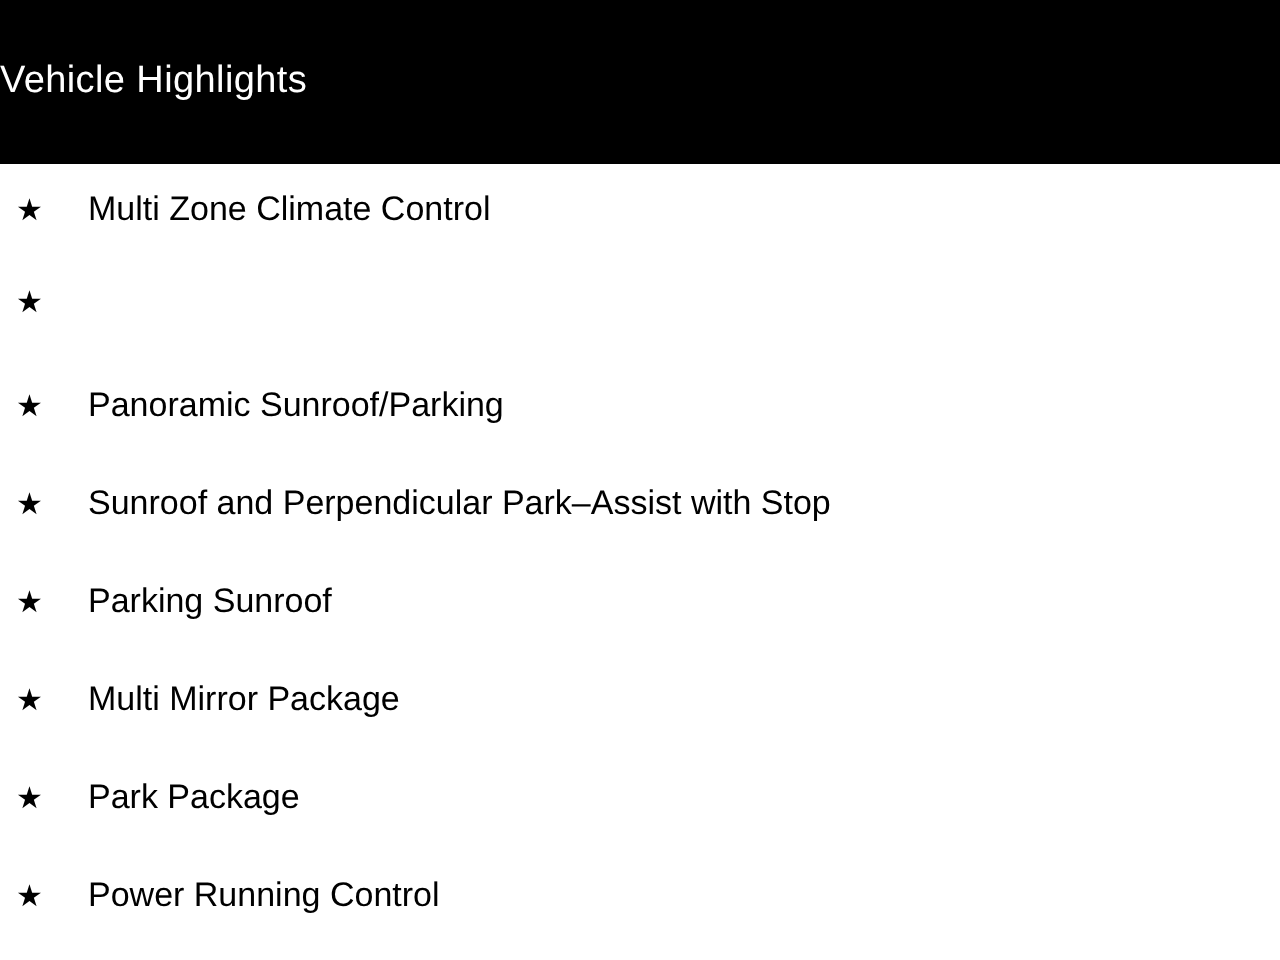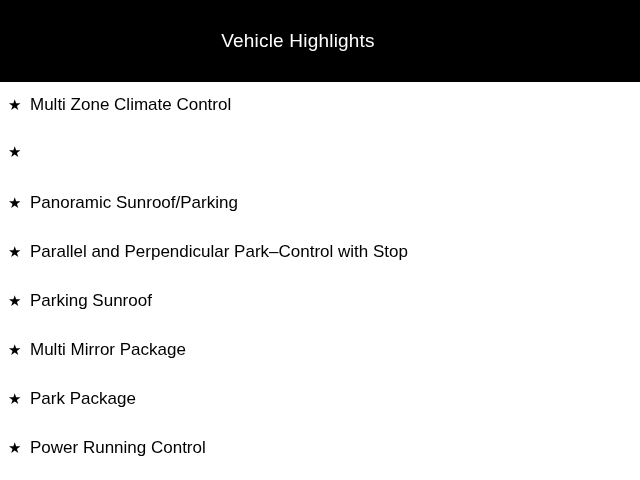--- a/index.html
+++ b/index.html
@@ -18,21 +18,21 @@
     width: 640px;
     height: 480px;
     background: #ffffff;
   }
   .header {
     width: 640px;
     height: 82px;
     background: #000000;
     display: flex;
     align-items: center;
-    justify-content: center;
+    justify-content: flex-start;
     box-sizing: border-box;
     padding-right: 44px;
   }
   .header-title {
     color: #ffffff;
     font-size: 19px;
     letter-spacing: 0.2px;
     font-family: "Liberation Sans", sans-serif;
   }
   .feature-list {
@@ -54,20 +54,21 @@
     color: #000000;
     font-size: 15px;
     line-height: 1;
     text-align: left;
   }
   .feature-label {
     color: #000000;
     font-size: 17px;
     font-family: "Liberation Sans", sans-serif;
     white-space: nowrap;
+    margin-left: 14px;
   }
 </style>
 </head>
 <body>
 
 <div class="page">
 
   <div class="header">
     <div class="header-title">Vehicle Highlights</div>
   </div>
@@ -79,21 +80,21 @@
     </li>
     <li class="feature-item">
       <span class="bullet-icon">★</span>
     </li>
     <li class="feature-item">
       <span class="bullet-icon">★</span>
       <span class="feature-label">Panoramic Sunroof/Parking</span>
     </li>
     <li class="feature-item">
       <span class="bullet-icon">★</span>
-      <span class="feature-label">Parallel and Perpendicular Park–Control with Stop</span>
+      <span class="feature-label">Sunroof and Perpendicular Park–Assist with Stop</span>
     </li>
     <li class="feature-item">
       <span class="bullet-icon">★</span>
       <span class="feature-label">Parking Sunroof</span>
     </li>
     <li class="feature-item">
       <span class="bullet-icon">★</span>
       <span class="feature-label">Multi Mirror Package</span>
     </li>
     <li class="feature-item">

